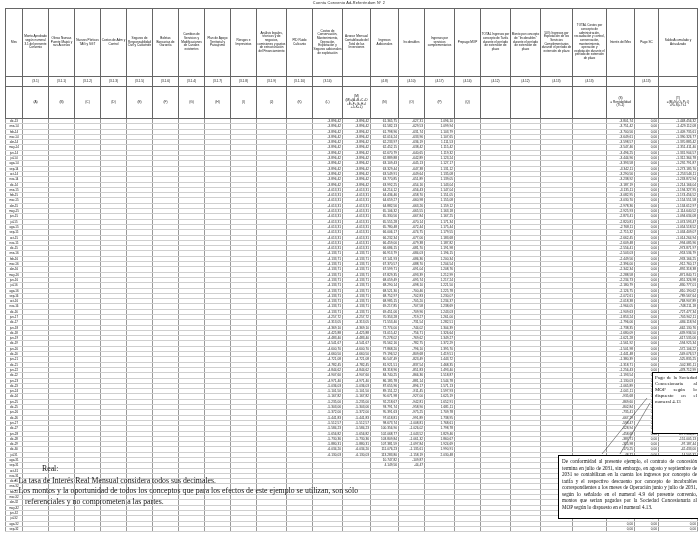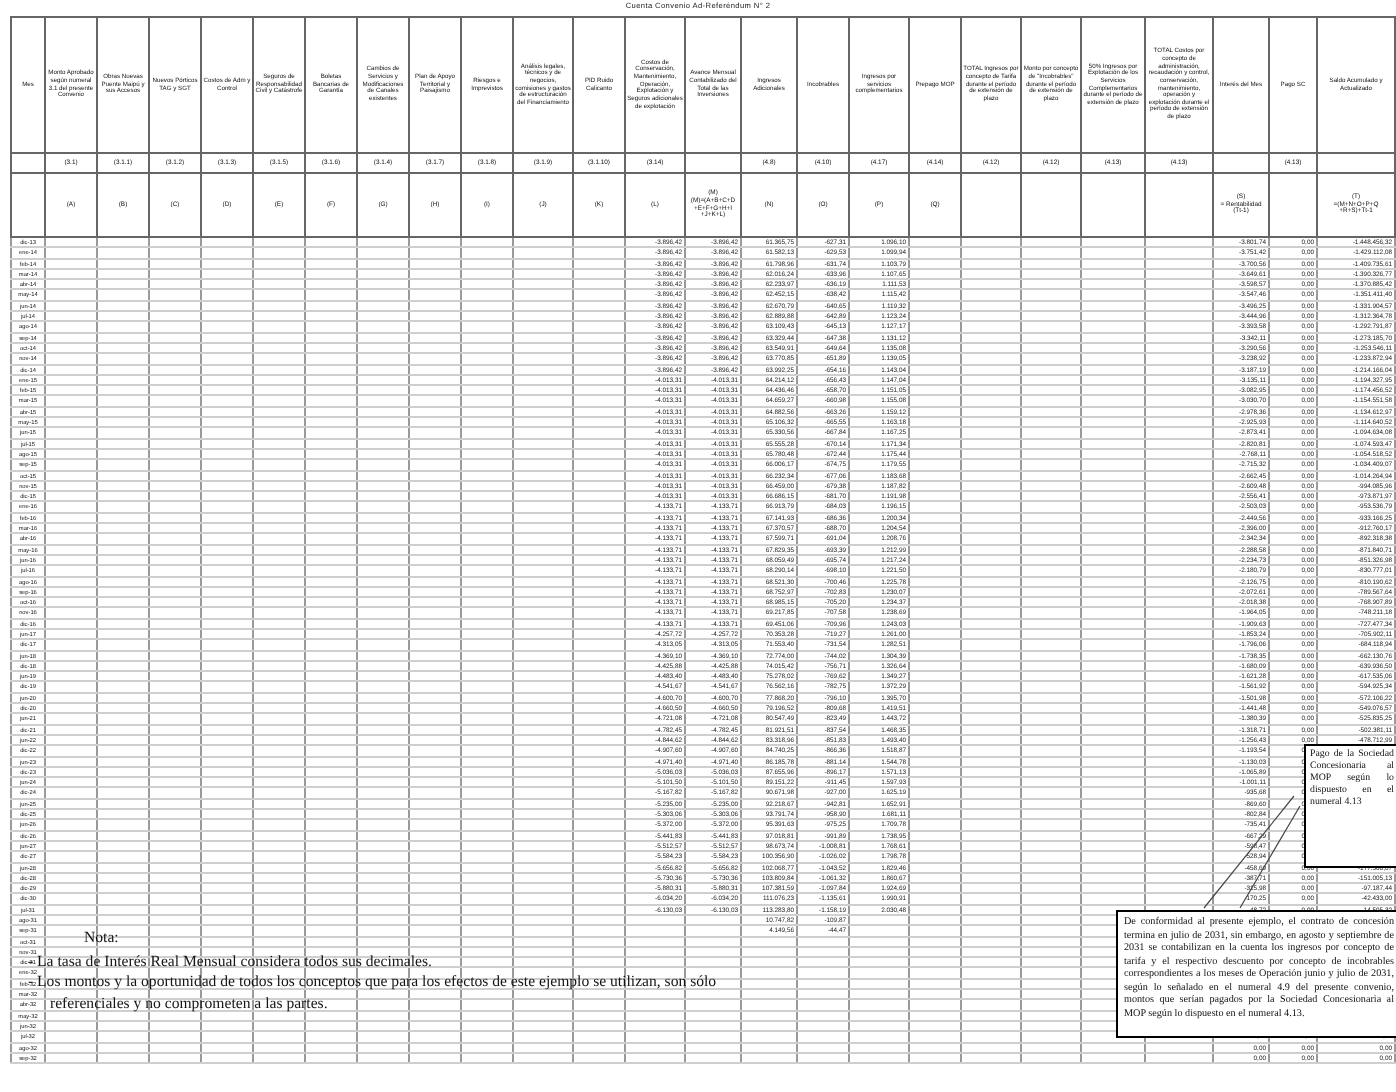--- a/index.html
+++ b/index.html
@@ -2262,21 +2262,21 @@
           <td></td>
           <td></td>
           <td>0,00</td>
           <td>0,00</td>
           <td>0,00</td>
         </tr>
       </tbody>
   </table>
 
   <div class="nota">
-    <div class="heading">Nota:</div>
+    <div class="heading">Real:</div>
     <div class="item">- La tasa de Interés Real Mensual considera todos sus decimales.</div>
     <div class="item">- Los montos y la oportunidad de todos los conceptos que para los efectos de este ejemplo se utilizan, son sólo referenciales y no comprometen a las partes.</div>
   </div>
 
   <div class="callout-box">Pago de la Sociedad Concesionaria al MOP según lo dispuesto en el numeral 4.13</div>
 
   <div class="legal-box">De conformidad al presente ejemplo, el contrato de concesión termina en julio de 2031, sin embargo, en agosto y septiembre de 2031 se contabilizan en la cuenta los ingresos por concepto de tarifa y el respectivo descuento por concepto de incobrables correspondientes a los meses de Operación junio y julio de 2031, según lo señalado en el numeral 4.9 del presente convenio, montos que serían pagados por la Sociedad Concesionaria al MOP según lo dispuesto en el numeral 4.13.</div>
 
   <svg class="overlay" width="698" height="546" viewBox="0 0 698 546" xmlns="http://www.w3.org/2000/svg">
     <line x1="602" y1="454" x2="647" y2="398" stroke="#444" stroke-width="0.6"></line>

